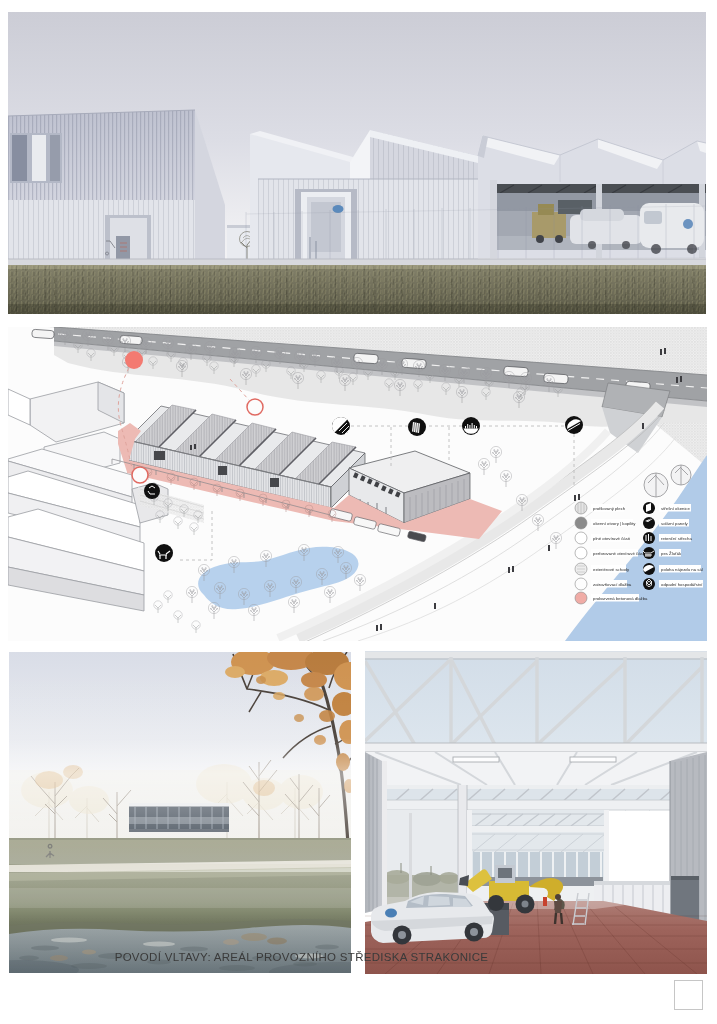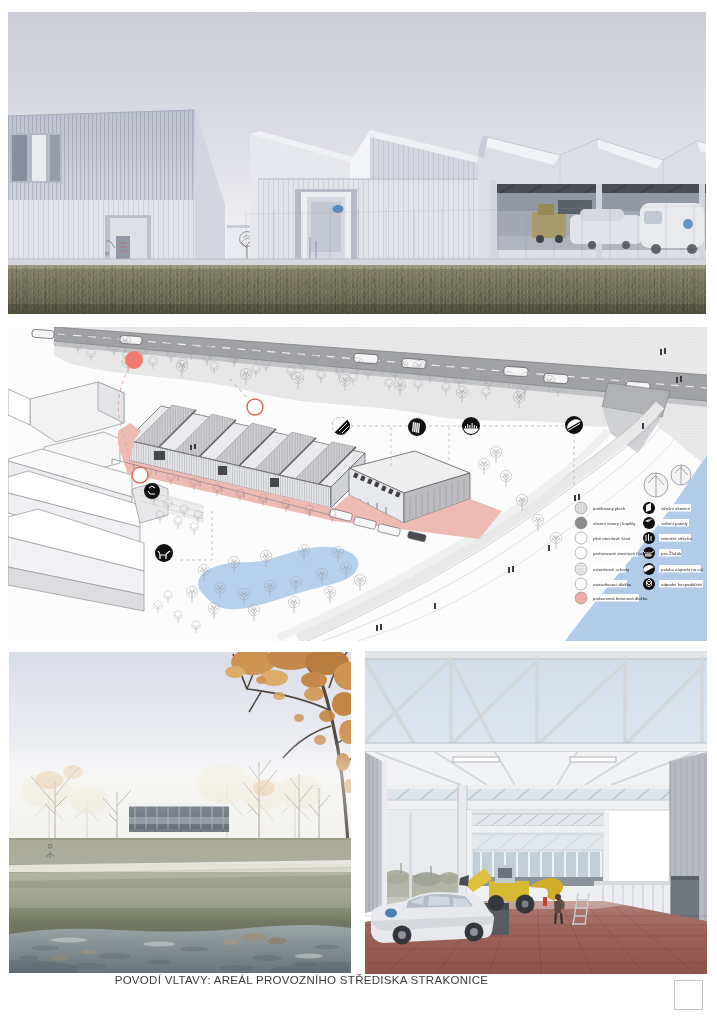--- a/index.html
+++ b/index.html
@@ -855,15 +855,15 @@
     <path d="M189 250 h8 l-1 12 h-6 z" fill="#5d4a42"></path>
     <path d="M191 262 l-1 11 m6 -11 l1 11" stroke="#3e332e" stroke-width="2.4"></path>
   </g>
 
   <g stroke="#c9ccd1" stroke-width="1.4" fill="none">
     <path d="M213 242 l-5 32 m16 -32 l-4 32 m-9 -25 h11 m-12 8 h11 m-12 8 h11 m-13 8 h12"></path>
   </g>
 
 </svg>
 
-<div class="abs" style="left:0;top:974px;width:603px;text-align:center;font-size:11.5px;letter-spacing:0.3px;color:#3a3a3a;">POVODÍ VLTAVY: AREÁL PROVOZNÍHO STŘEDISKA STRAKONICE</div>
+<div class="abs" style="left:0;top:951px;width:603px;text-align:center;font-size:11.5px;letter-spacing:0.3px;color:#3a3a3a;">POVODÍ VLTAVY: AREÁL PROVOZNÍHO STŘEDISKA STRAKONICE</div>
 
 <div class="abs" style="left:674px;top:980px;width:27px;height:28px;border:1.5px solid #c6c6c6;background:#fff;"></div>
 
 </body></html>

